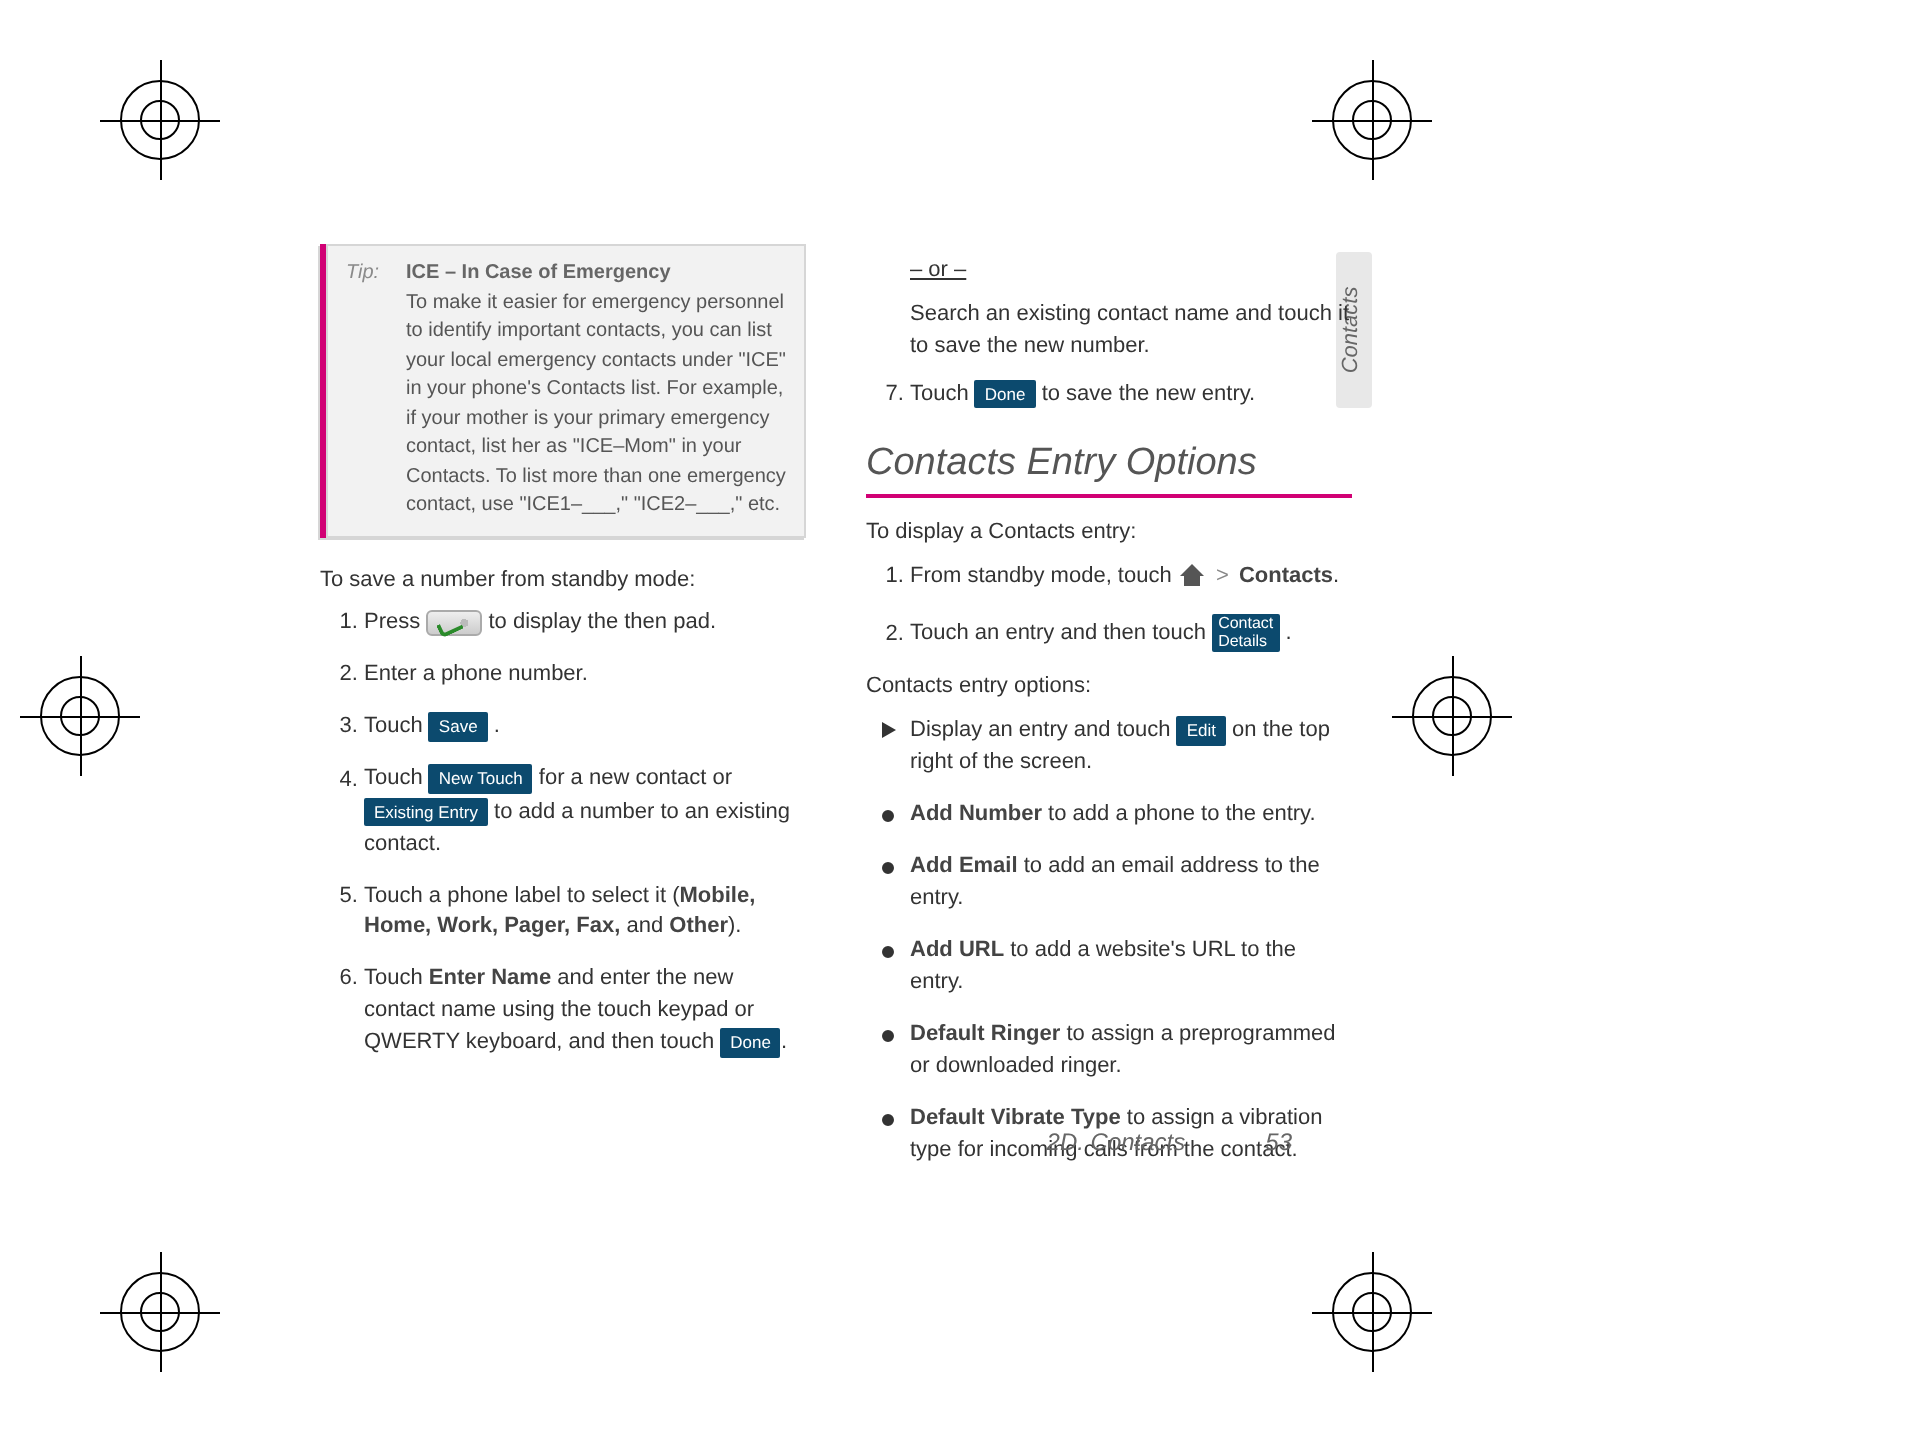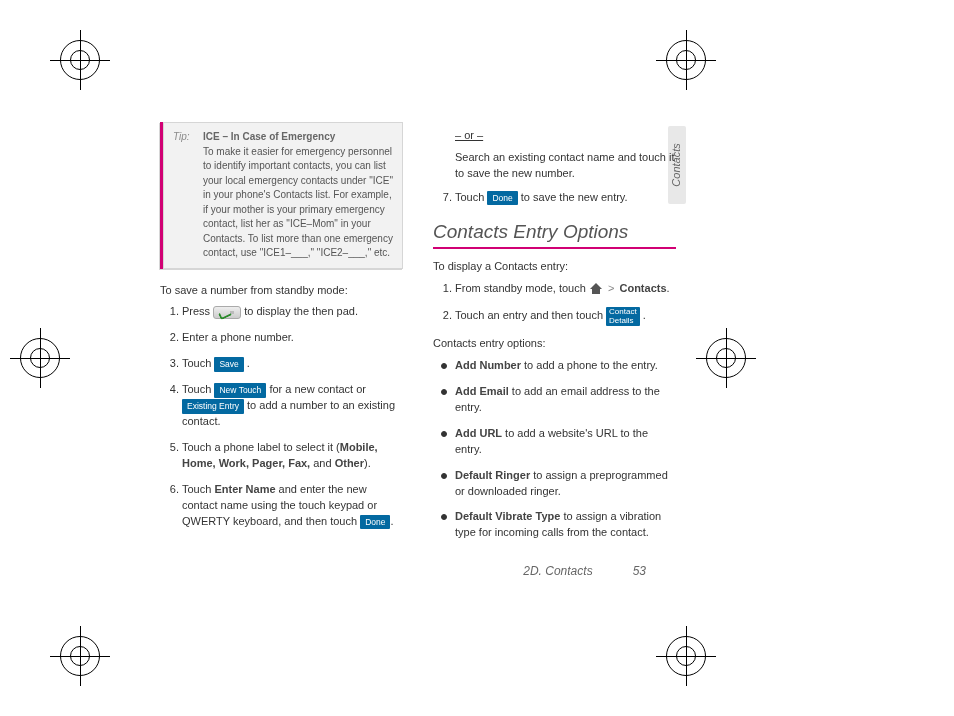--- a/index.html
+++ b/index.html
@@ -83,21 +83,21 @@
   }
   ul.opts > li.tri .bullet-tri {
     position: absolute; left: 2px; top: 3px;
     width: 0; height: 0;
     border-top: 4px solid transparent;
     border-bottom: 4px solid transparent;
     border-left: 7px solid #333;
   }
   .btn-chip {
     display: inline-block;
-    background: #0369a1;
+    background: #0c4a6e;
     color: #fff;
     font-size: 8.5px;
     line-height: 1;
     padding: 3px 5px;
     border-radius: 1px;
     vertical-align: middle;
     white-space: nowrap;
   }
   .btn-chip.sm9 { font-size: 8px; padding: 1px 3px; line-height: 1.05;}
   .send-key {
@@ -279,20 +279,26 @@
           <span class="btn-chip sm9">
             <span>Contact</span><br><span>Details</span>
           </span>
           <span>.</span>
         </li>
       </ol>
 
       <div class="lead">Contacts entry options:</div>
 
       <ul class="opts">
+        <li class="tri">
+          <span class="bullet-tri"></span>
+          <span>Display an entry and touch </span>
+          <span class="btn-chip">Edit</span>
+          <span> on the top right of the screen.</span>
+        </li>
         <li>
           <span class="bullet-dot"></span>
           <b>Add Number</b><span> to add a phone to the entry.</span>
         </li>
         <li>
           <span class="bullet-dot"></span>
           <b>Add Email</b><span> to add an email address to the entry.</span>
         </li>
         <li>
           <span class="bullet-dot"></span>

